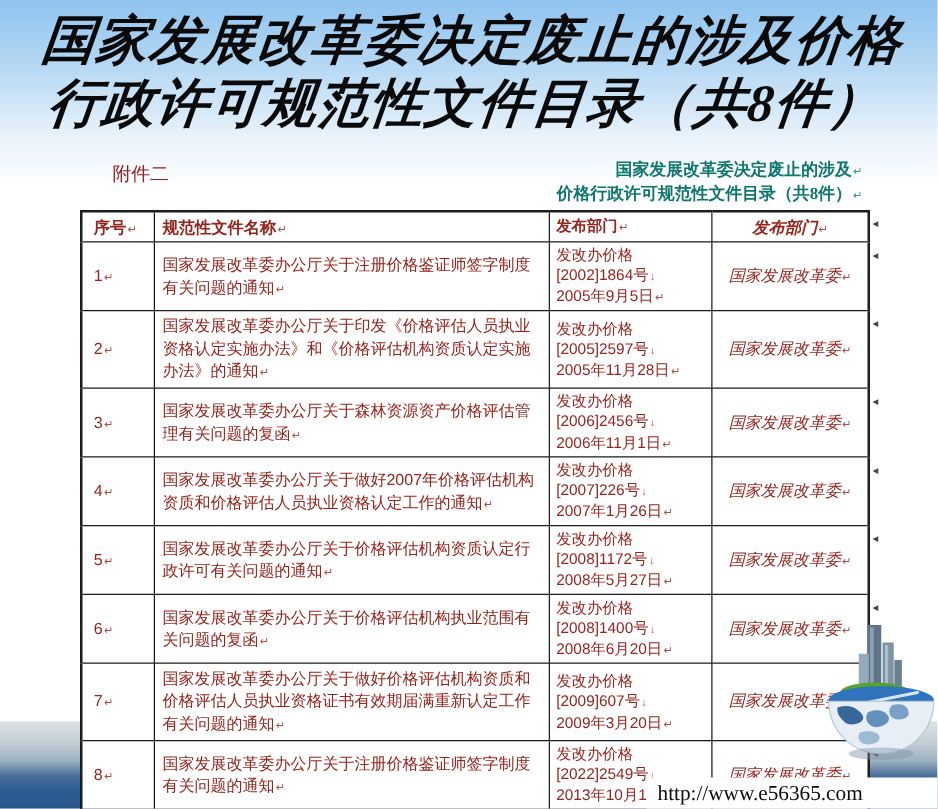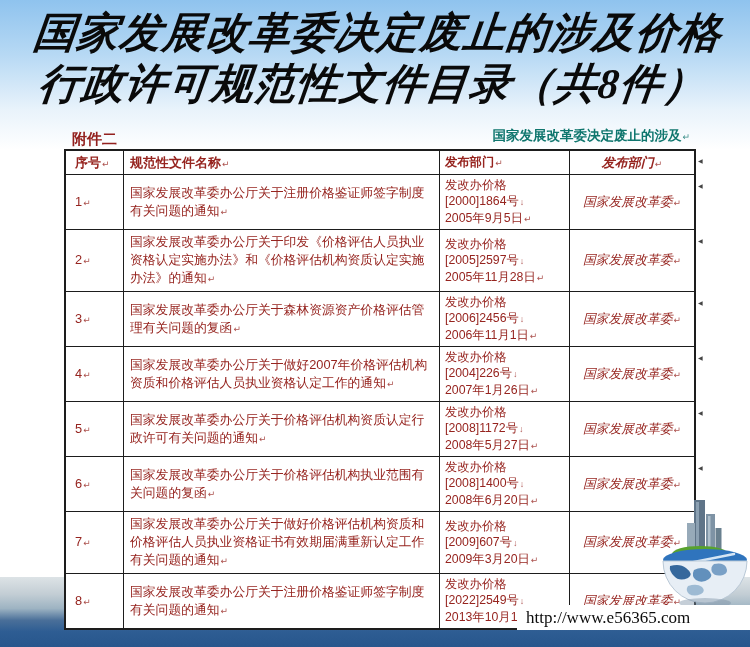--- a/index.html
+++ b/index.html
@@ -10,21 +10,21 @@
   }
   
   .slide-title{
     position:absolute;top:8px;left:0;width:750px;text-align:center;
     color:#0a0a0a;font-family:"Liberation Serif","DejaVu Serif",serif;
     font-weight:bold;font-style:italic;font-size:42px;line-height:51px;
     transform:skewX(-6deg);letter-spacing:1px;
   }
   
   .doc{position:absolute;left:64px;top:124px;width:626px;z-index:2;}
-  .attach{position:absolute;left:8px;top:6px;color:#93201e;font-weight:bold;font-size:15px;}
+  .attach{position:absolute;left:26px;top:6px;color:#93201e;font-weight:normal;font-size:15px;}
   .doc-heading{width:100%;text-align:right;color:#0f766e;font-weight:bold;font-size:13.5px;line-height:18px;margin-top:3px;font-family:Liberation Serif, serif;}
   .pmark{font-size:9px;opacity:.8;margin-left:1px;font-weight:normal;}
   
   table.tbl{border-collapse:collapse;margin-top:3px;table-layout:fixed;width:633px;}
   .tbl th,.tbl td{border:1.4px solid #1d1d1d;color:#96241f;vertical-align:middle;padding:3px 6px;background:#ffffff;}
   .tbl th{font-size:13px;font-weight:bold;text-align:left;height:19px;padding:2px 6px;}
   .tbl td{font-size:12.8px;line-height:18px;}
   .tbl .c-no{width:42px;text-align:left;padding-left:9px;}
   .tbl .c-name{width:303px;}
   .tbl .c-ref{width:119px;font-size:12.3px;line-height:16px;padding:2px 5px;}
@@ -39,58 +39,59 @@
   
   .ocean{
     position:absolute;left:0;bottom:0;width:750px;height:70px;z-index:1;
     background:linear-gradient(to bottom,#dde3e6 0%,#c2cdd4 25%,#9db3c2 45%,#4a6f99 62%,#2e5d93 78%,#27568c 100%);
   }
   .ocean .glint{position:absolute;left:20px;top:48px;width:160px;height:14px;opacity:.12;color:#ffffff;font-size:13px;letter-spacing:6px;}
   
   .globe{position:absolute;left:648px;top:490px;width:102px;height:142px;z-index:3;}
   
   .url-plate{
-    position:absolute;right:0;bottom:17px;width:233px;height:25px;background:#ffffff;z-index:4;
+    position:absolute;right:0;bottom:0;width:233px;height:25px;background:#ffffff;z-index:4;
     display:flex;align-items:center;padding-left:9px;box-sizing:border-box;
   }
   .url-plate span{font-family:"Liberation Serif","DejaVu Serif",serif;font-size:17px;color:#0c0c0c;}
 </style>
 </head>
 <body>
 
 <div class="slide-title">
   <div>国家发展改革委决定废止的涉及价格</div>
   <div>行政许可规范性文件目录（共8件）</div>
 </div>
 
 <div class="doc">
   <div class="attach">附件二</div>
   <div class="doc-heading">
     <div><span>国家发展改革委决定废止的涉及</span><span class="pmark">↵</span></div>
+    <div><span>价格行政许可规范性文件目录（共8件）</span><span class="pmark">↵</span></div>
   </div>
 
   <table class="tbl">
     <thead>
       <tr>
         <th class="c-no"><span>序号</span><span class="pmark">↵</span></th>
         <th class="c-name"><span>规范性文件名称</span><span class="pmark">↵</span></th>
         <th class="c-ref"><span>发布部门</span><span class="pmark">↵</span></th>
         <th class="c-dept"><span>发布部门</span><span class="pmark">↵</span></th>
         <th class="c-end">
             <span class="rowend">◀</span>
           </th>
       </tr>
     </thead>
     <tbody>
         <tr>
     <td class="c-no"><span>1</span><span class="pmark">↵</span></td>
     <td class="c-name"><span>国家发展改革委办公厅关于注册价格鉴证师签字制度有关问题的通知</span><span class="pmark">↵</span></td>
     <td class="c-ref">
       <div><span>发改办价格</span></div>
-      <div><span>[2000]1864号</span><span class="pmark">↓</span></div>
+      <div><span>[2002]1864号</span><span class="pmark">↓</span></div>
       <div><span>2005年9月5日</span><span class="pmark">↵</span></div>
     </td>
     <td class="c-dept"><span>国家发展改革委</span><span class="pmark">↵</span></td>
     <td class="c-end">
             <span class="rowend">◀</span>
           </td>
   </tr>
         <tr>
     <td class="c-no"><span>2</span><span class="pmark">↵</span></td>
     <td class="c-name"><span>国家发展改革委办公厅关于印发《价格评估人员执业资格认定实施办法》和《价格评估机构资质认定实施办法》的通知</span><span class="pmark">↵</span></td>
@@ -115,21 +116,21 @@
     <td class="c-dept"><span>国家发展改革委</span><span class="pmark">↵</span></td>
     <td class="c-end">
             <span class="rowend">◀</span>
           </td>
   </tr>
         <tr>
     <td class="c-no"><span>4</span><span class="pmark">↵</span></td>
     <td class="c-name"><span>国家发展改革委办公厅关于做好2007年价格评估机构资质和价格评估人员执业资格认定工作的通知</span><span class="pmark">↵</span></td>
     <td class="c-ref">
       <div><span>发改办价格</span></div>
-      <div><span>[2004]226号</span><span class="pmark">↓</span></div>
+      <div><span>[2007]226号</span><span class="pmark">↓</span></div>
       <div><span>2007年1月26日</span><span class="pmark">↵</span></div>
     </td>
     <td class="c-dept"><span>国家发展改革委</span><span class="pmark">↵</span></td>
     <td class="c-end">
             <span class="rowend">◀</span>
           </td>
   </tr>
         <tr>
     <td class="c-no"><span>5</span><span class="pmark">↵</span></td>
     <td class="c-name"><span>国家发展改革委办公厅关于价格评估机构资质认定行政许可有关问题的通知</span><span class="pmark">↵</span></td>

